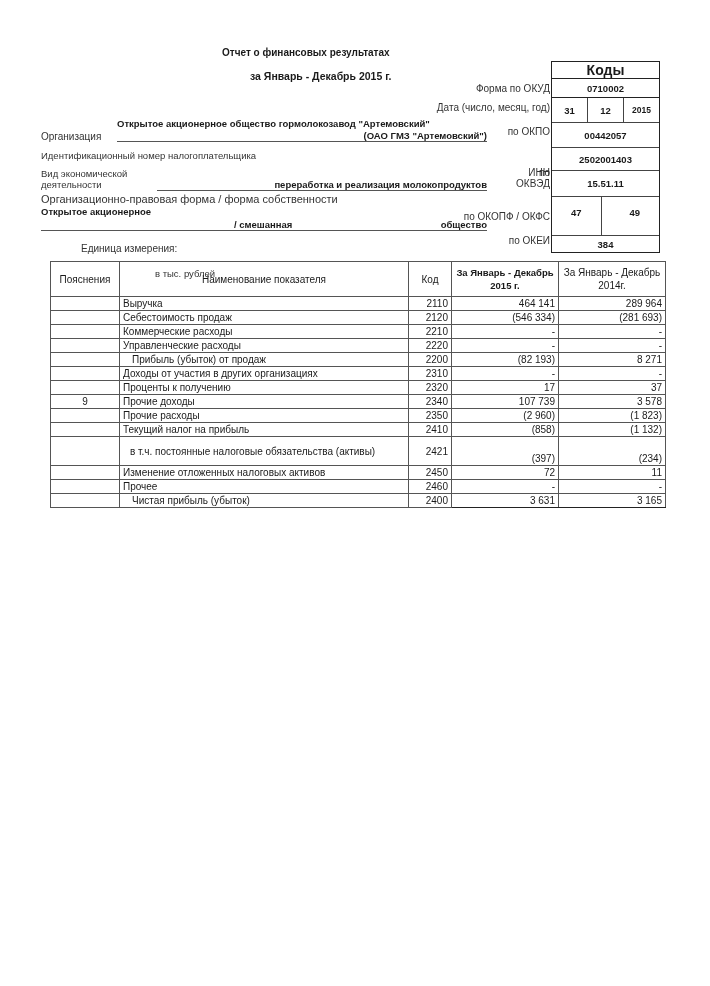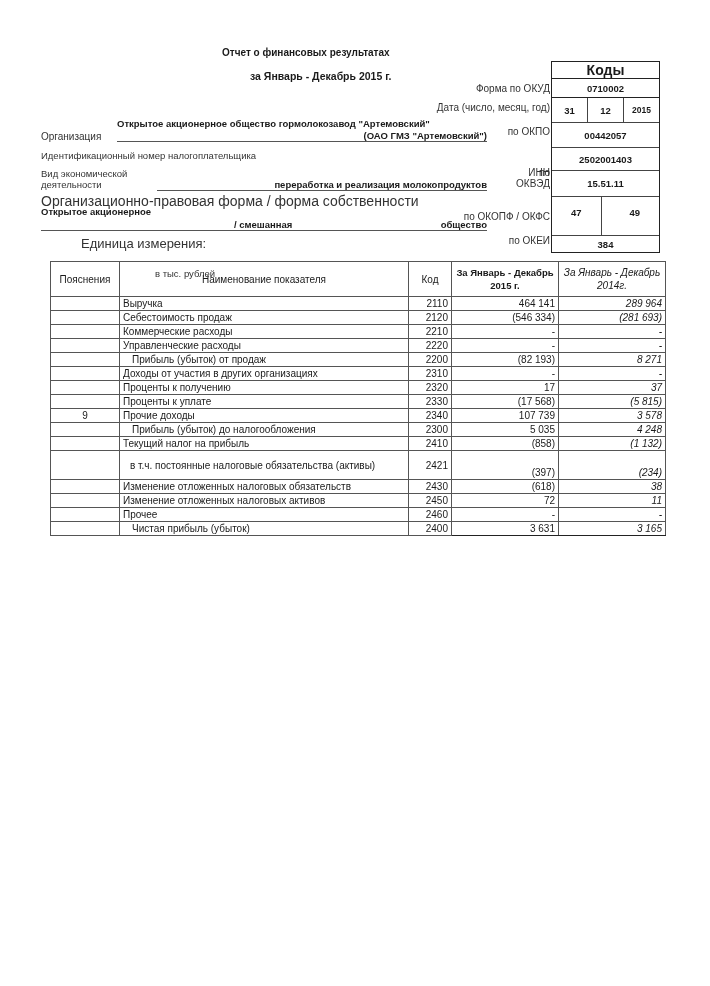--- a/index.html
+++ b/index.html
@@ -19,21 +19,21 @@
     .codes .cell + .cell { border-left: 1px solid #444; }
     
     table.fin { position: absolute; left: 50px; top: 261px; border-collapse: collapse; font-size: 10px; }
     table.fin td, table.fin th { border: 1px solid #555; padding: 0 3px; height: 13px; line-height: 13px; }
     table.fin th { font-weight: normal; height: 34px; line-height: 13px; }
     table.fin th.bold { font-weight: bold; font-size: 9.5px; }
     .c-note { width: 62px; text-align: center; }
     .c-name { width: 273px; text-align: left; }
     .c-code { width: 36px; text-align: right; }
     .c-v1 { width: 100px; text-align: right; }
-    .c-v2 { width: 100px; text-align: right; font-style: italic; }
+    .c-v2 { width: 100px; text-align: right; }
     td.v { border-left: 1.5px solid #222; border-right: 1.5px solid #222; }
     .indent1 { padding-left: 12px !important; }
     .indent2 { padding-left: 10px !important; margin-top: 20px; }
     tr.tall td { height: 28px; line-height: 13px; }
     tr.tall td.v { vertical-align: bottom; }
     table.fin tbody tr:first-child td.v { border-top: 1.5px solid #222; }
     table.fin tbody tr:last-child td.v { border-bottom: 1.5px solid #222; }
   </style>
 </head>
 <body>
@@ -83,28 +83,28 @@
 <div class="abs lbl" style="left:41px; top:131px;">Организация</div>
 <div class="abs val" style="left:117px; top:118px; font-size:9.5px;">Открытое акционерное общество гормолокозавод "Артемовский"</div>
 <div class="abs val uline" style="left:117px; top:130px; width:370px; font-size:9.5px;">(ОАО ГМЗ "Артемовский")</div>
 
 <div class="abs lbl" style="left:41px; top:150px; font-size:9.5px;">Идентификационный номер налогоплательщика</div>
 
 <div class="abs lbl" style="left:41px; top:168px; font-size:9.5px;">Вид экономической</div>
 <div class="abs lbl" style="left:41px; top:179px; font-size:9.5px;">деятельности</div>
 <div class="abs val uline" style="left:157px; top:179px; width:330px; font-size:9.5px;">переработка и реализация молокопродуктов</div>
 
-<div class="abs lbl" style="left:41px; top:193px; font-size:14px;text-align:right;">Организационно-правовая форма / форма собственности</div>
+<div class="abs lbl" style="left:41px; top:193px; font-size:11px;text-align:right;">Организационно-правовая форма / форма собственности</div>
 <div class="abs val" style="left:41px; top:206px; font-size:9.5px;">Открытое акционерное</div>
 <div class="abs val uline" style="left:41px; top:219px; width:446px; font-size:9.5px;">
   <span>общество</span>
   <span style="position:absolute; left:193px;">/  смешанная</span>
 </div>
 
-<div class="abs lbl" style="left:41px; top:236px; font-size:13px;padding-left:40px;">Единица измерения:</div>
+<div class="abs lbl" style="left:41px; top:243px; font-size:10px;padding-left:40px;">Единица измерения:</div>
 <div class="abs lbl" style="left:155px; top:236px; font-size:9.5px;margin-top:32px;">в тыс. рублей</div>
 
 <table class="fin">
   <thead>
     <tr>
       <th class="c-note">Пояснения</th>
       <th class="c-name" style="text-align:center;">Наименование показателя</th>
       <th class="c-code" style="text-align:center;">Код</th>
       <th class="c-v1 bold" style="text-align:center;">За Январь - Декабрь 2015 г.</th>
       <th class="c-v2" style="text-align:center;">За Январь - Декабрь 2014г.</th>
@@ -154,63 +154,49 @@
         <td class="c-v2 v">-</td>
       </tr>
       <tr>
         <td class="c-note"></td>
         <td class="c-name">Проценты к получению</td>
         <td class="c-code">2320</td>
         <td class="c-v1 v">17</td>
         <td class="c-v2 v">37</td>
       </tr>
       <tr>
-        <td class="c-note"></td>
-        <td class="c-name">Проценты к уплате</td>
-        <td class="c-code">2330</td>
-        <td class="c-v1 v">(17 568)</td>
-        <td class="c-v2 v">(5 815)</td>
-      </tr>
-      <tr>
         <td class="c-note">9</td>
         <td class="c-name">Прочие доходы</td>
         <td class="c-code">2340</td>
         <td class="c-v1 v">107 739</td>
         <td class="c-v2 v">3 578</td>
       </tr>
       <tr>
         <td class="c-note"></td>
-        <td class="c-name indent1">Прибыль (убыток) до налогообложения</td>
-        <td class="c-code">2300</td>
-        <td class="c-v1 v">5 035</td>
-        <td class="c-v2 v">4 248</td>
+        <td class="c-name">Прочие расходы</td>
+        <td class="c-code">2350</td>
+        <td class="c-v1 v">(2 960)</td>
+        <td class="c-v2 v">(1 823)</td>
       </tr>
       <tr>
         <td class="c-note"></td>
         <td class="c-name">Текущий налог на прибыль</td>
         <td class="c-code">2410</td>
         <td class="c-v1 v">(858)</td>
         <td class="c-v2 v">(1 132)</td>
       </tr>
       <tr class="tall">
         <td class="c-note"></td>
         <td class="c-name indent2">в т.ч. постоянные налоговые обязательства (активы)</td>
         <td class="c-code">2421</td>
         <td class="c-v1 v">(397)</td>
         <td class="c-v2 v">(234)</td>
       </tr>
       <tr>
         <td class="c-note"></td>
-        <td class="c-name">Изменение отложенных налоговых обязательств</td>
-        <td class="c-code">2430</td>
-        <td class="c-v1 v">(618)</td>
-        <td class="c-v2 v">38</td>
-      </tr>
-      <tr>
-        <td class="c-note"></td>
         <td class="c-name">Изменение отложенных налоговых активов</td>
         <td class="c-code">2450</td>
         <td class="c-v1 v">72</td>
         <td class="c-v2 v">11</td>
       </tr>
       <tr>
         <td class="c-note"></td>
         <td class="c-name">Прочее</td>
         <td class="c-code">2460</td>
         <td class="c-v1 v">-</td>

